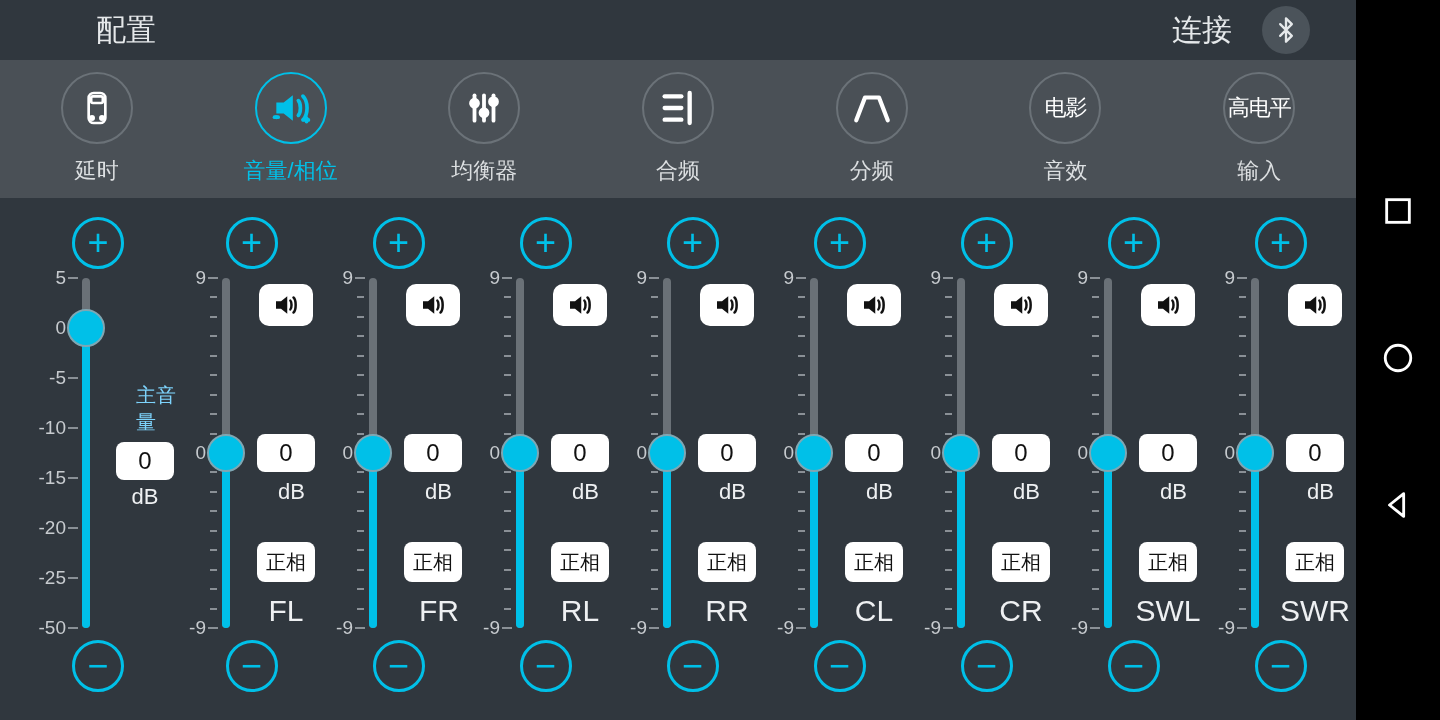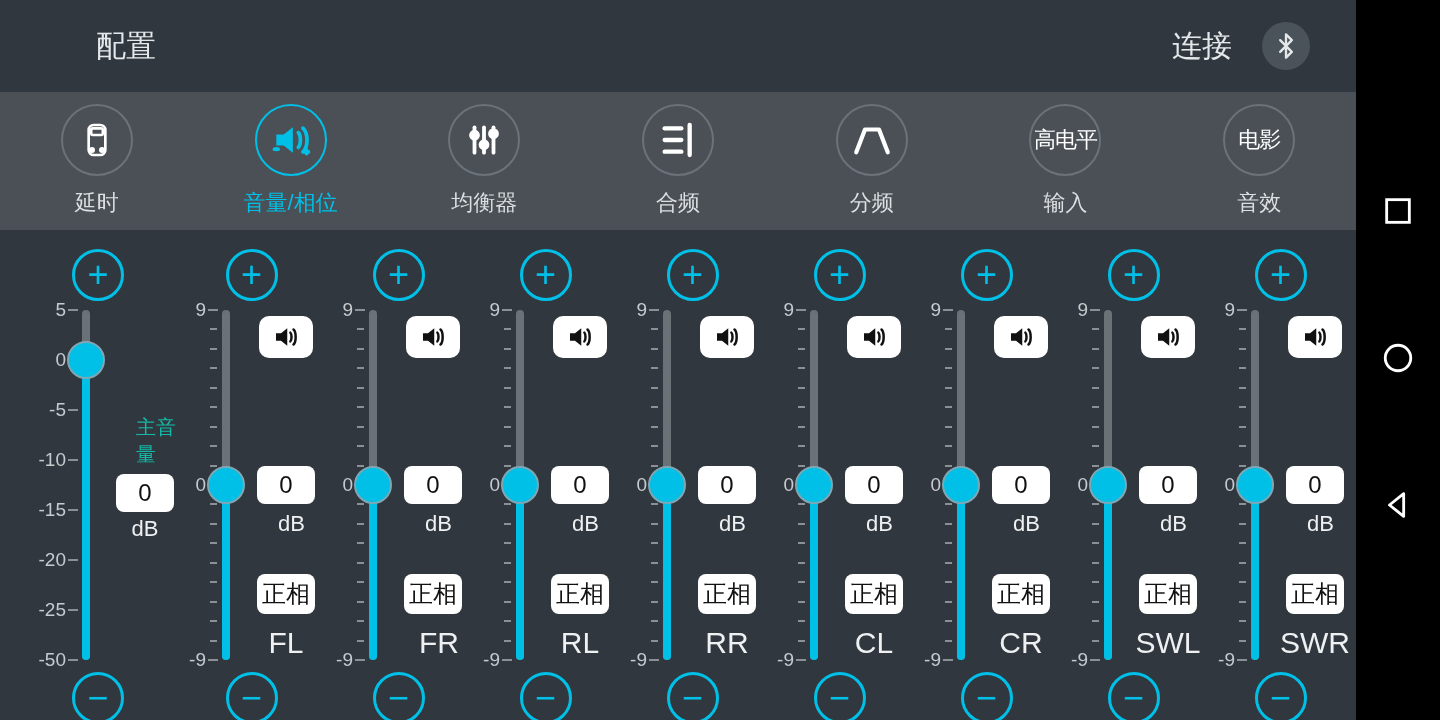--- a/index.html
+++ b/index.html
@@ -3,21 +3,21 @@
 <meta charset="utf-8">
 <style>
   * { box-sizing: border-box; margin: 0; padding: 0; }
   html, body { width: 1440px; height: 720px; overflow: hidden; font-family: "Helvetica Neue", Arial, sans-serif; background: #000; }
   .screen { width: 1356px; height: 720px; background: #30373e; position: relative; color: #e5e8ea; }
   
   .navbar { position: absolute; left: 1356px; top: 0; width: 84px; height: 720px; background: #000; display: flex; flex-direction: column; align-items: center; justify-content: space-around; padding: 140px 0; }
   .navbar svg { width: 34px; height: 34px; }
 
   
-  .header { height: 92px; display: flex; align-items: center; justify-content: space-between; padding: 0 46px 0 96px; font-size: 30px; font-weight: 300; }
+  .header { height: 60px; display: flex; align-items: center; justify-content: space-between; padding: 0 46px 0 96px; font-size: 30px; font-weight: 300; }
   .header-left { width: 200px; text-align: left; }
   .header-title { flex: 1; text-align: center; font-size: 32px; }
   .header-right { width: 220px; text-align: right; display: flex; align-items: center; justify-content: flex-end; gap: 30px; }
   .bt-circle { width: 48px; height: 48px; border-radius: 50%; background: #4b535a; display: flex; align-items: center; justify-content: center; }
 
   
   .tabs { height: 138px; background: #4a5056; display: flex; align-items: center; }
   .tab { flex: 1; display: flex; flex-direction: column; align-items: center; gap: 12px; cursor: pointer; }
   .tab-circle { width: 72px; height: 72px; border-radius: 50%; border: 2px solid #6b7278; display: flex; align-items: center; justify-content: center; color: #fff; }
   .tab-circle.text-icon { font-size: 22px; font-weight: 500; letter-spacing: -1px; }
@@ -49,24 +49,24 @@
 
   
   .track { position: relative; width: 8px; margin-left: 10px; height: 100%; border-radius: 4px; background: #6a7177; }
   .track .fill { position: absolute; left: 0; width: 8px; background: #00c0e8; border-radius: 4px; }
   .thumb { position: absolute; left: 50%; width: 38px; height: 38px; border-radius: 50%; background: #00c0e8; border: 2px solid #7fa7b3; transform: translate(-50%, -50%); cursor: pointer; }
 
   
   .rcol { position: absolute; right: 4px; top: 0; width: 70px; height: 100%; display: flex; flex-direction: column; align-items: center; }
   .col.master .rcol { right: -6px; width: 78px; }
   .mute-btn { margin-top: 6px; width: 54px; height: 42px; background: #fff; border-radius: 10px; display: flex; align-items: center; justify-content: center; cursor: pointer; }
-  .vol-label { margin-top: auto; font-size: 20px; color: #14b8a6; margin-left: 30px; }
+  .vol-label { margin-top: auto; font-size: 20px; color: #7dd3fc; margin-left: 30px; }
   .val-box  { width: 58px; height: 38px; background: #fff; color: #111; border-radius: 8px; font-size: 24px; display: flex; align-items: center; justify-content: center; margin-top: 6px; }
   .db-lbl   { font-size: 22px; color: #eef0f2; margin-top: 4px; }
-  .phase-btn { width: 58px; height: 40px; background: #fff; color: #111; border-radius: 8px; font-size: 24px; display: flex; align-items: center; justify-content: center; margin-top: 32px; cursor: pointer; }
+  .phase-btn { width: 58px; height: 40px; background: #fff; color: #111; border-radius: 8px; font-size: 20px; display: flex; align-items: center; justify-content: center; margin-top: 32px; cursor: pointer; }
   .chan-name { font-size: 30px; color: #eef0f2; margin-top: 28px; }
 
   .col.master .vol-label { margin-top: 108px; }
   .col.master .rcol { justify-content: flex-start; }
 </style>
 </head>
 <body>
 
 <div class="screen">
   <div class="header">
@@ -134,26 +134,26 @@
       </div>
       <div class="tab">
         <div class="tab-circle">
           <svg viewBox="0 0 24 24" width="42" height="42" fill="none" stroke="currentColor" stroke-width="2.4" stroke-linecap="round" stroke-linejoin="round">
             <polyline points="3,19 8,6 16,6 21,19"></polyline>
           </svg>
         </div>
         <div class="tab-label">分频</div>
       </div>
       <div class="tab">
+        <div class="tab-circle text-icon">电影</div>
+        <div class="tab-label">音效</div>
+      </div>
+      <div class="tab">
         <div class="tab-circle text-icon">高电平</div>
         <div class="tab-label">输入</div>
-      </div>
-      <div class="tab">
-        <div class="tab-circle text-icon">电影</div>
-        <div class="tab-label">音效</div>
       </div>
     </div>
 
   <div class="sliders" id="sliders">
       <div class="col master">
         <div class="plus-row">
           <div class="pm-btn">+</div>
         </div>
         <div class="track-wrap">
           <div class="scale master-scale">

